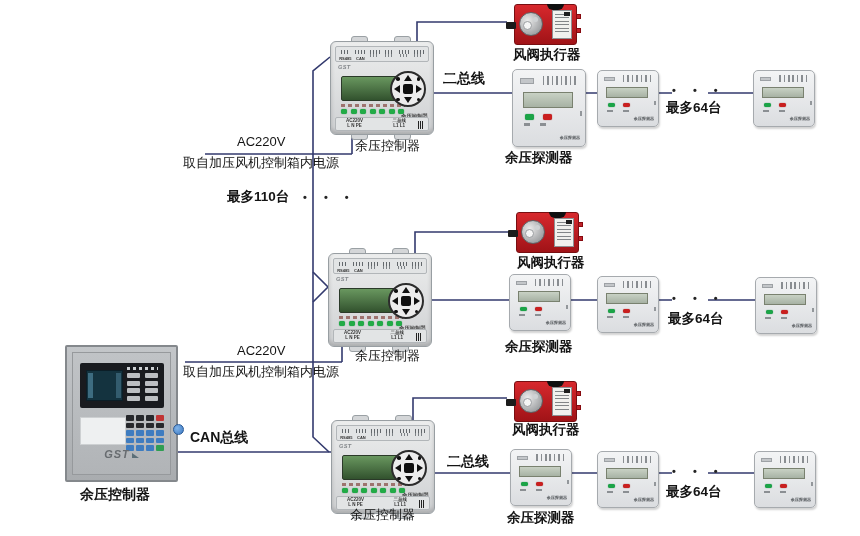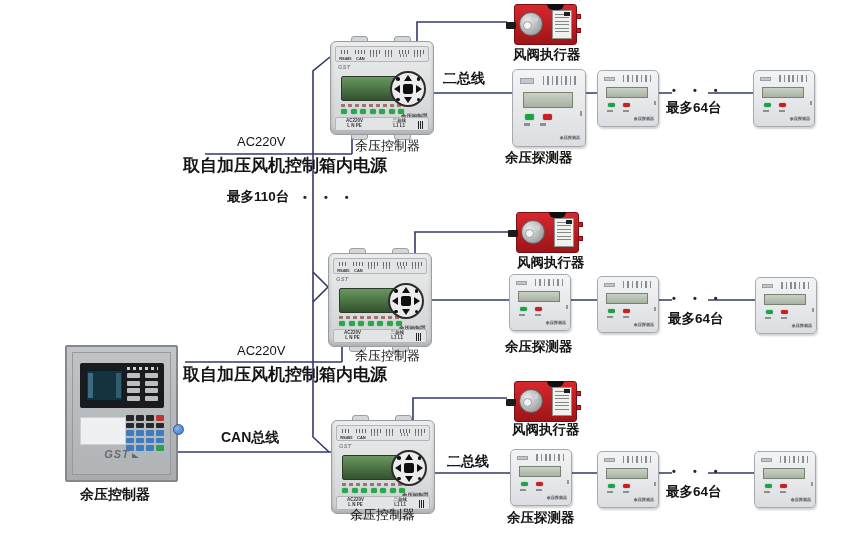--- a/index.html
+++ b/index.html
@@ -9,21 +9,21 @@
     background:#ffffff; font-family:"Liberation Sans","DejaVu Sans",sans-serif;
   }
   svg.wires { position:absolute; left:0; top:0; z-index:1; }
   svg.wires path { stroke:#333a6e; stroke-width:1.6; fill:none; }
 
   
   .lbl { position:absolute; z-index:5; color:#141414; white-space:nowrap; line-height:1.15; }
   .b   { font-weight:700; font-size:13.5px; }
   .b14 { font-weight:700; font-size:14px; }
   .r   { font-weight:400; font-size:13px; }
-  .note{ font-weight:700; font-size:17px; }
+  .note{ font-weight:400; font-size:13px; }
   .dots{ position:absolute; z-index:5; font-weight:700; font-size:11px; letter-spacing:7px; color:#222; line-height:1; }
 
   
   .controller { position:absolute; width:104px; height:94px; z-index:3; }
   .ctrl-tab { position:absolute; width:17px; height:8px; background:#d4d6d8; border:1px solid #9aa0a4; border-radius:3px; z-index:0; }
   .ctrl-tab.t1 { left:21px; top:-5px; } .ctrl-tab.t2 { left:64px; top:-5px; }
   .ctrl-tab.b1 { left:21px; bottom:-5px; } .ctrl-tab.b2 { left:64px; bottom:-5px; }
   .ctrl-body { position:absolute; inset:0; background:linear-gradient(180deg,#eceded,#cfd1d3); border:1px solid #989ea2; border-radius:6px; box-shadow:inset 0 -3px 4px rgba(0,0,0,.18); z-index:1; }
   .ctrl-terms { position:absolute; left:4px; right:4px; top:4px; height:16px; background:#e2e4e5; border:1px solid #b2b6b9; border-radius:2px; display:flex; gap:2px; padding:1px 3px; }
   .tg { flex:1; position:relative; }
@@ -438,21 +438,21 @@
   <span class="dots" style="left:303px;top:192px;">• • •</span>
 
   <span class="lbl b" style="left:517px;top:255px;">风阀执行器</span>
   <span class="lbl r" style="left:355px;top:349px;">余压控制器</span>
   <span class="lbl b" style="left:505px;top:339px;">余压探测器</span>
   <span class="dots" style="left:672px;top:293px;">• • •</span>
   <span class="lbl b" style="left:668px;top:311px;">最多64台</span>
   <span class="lbl r" style="left:237px;top:344px;">AC220V</span>
   <span class="lbl note" style="left:183px;top:365px;">取自加压风机控制箱内电源</span>
 
-  <span class="lbl b14" style="left:221px;top:429px;">CAN总线</span>
+  <span class="lbl b14" style="left:190px;top:429px;">CAN总线</span>
   <span class="lbl b" style="left:512px;top:422px;">风阀执行器</span>
   <span class="lbl b14" style="left:447px;top:453px;">二总线</span>
   <span class="lbl r" style="left:350px;top:508px;">余压控制器</span>
   <span class="lbl b" style="left:507px;top:510px;">余压探测器</span>
   <span class="dots" style="left:672px;top:466px;">• • •</span>
   <span class="lbl b" style="left:666px;top:484px;">最多64台</span>
 
   <span class="lbl b14" style="left:80px;top:486px;">余压控制器</span>
 </div>
 

